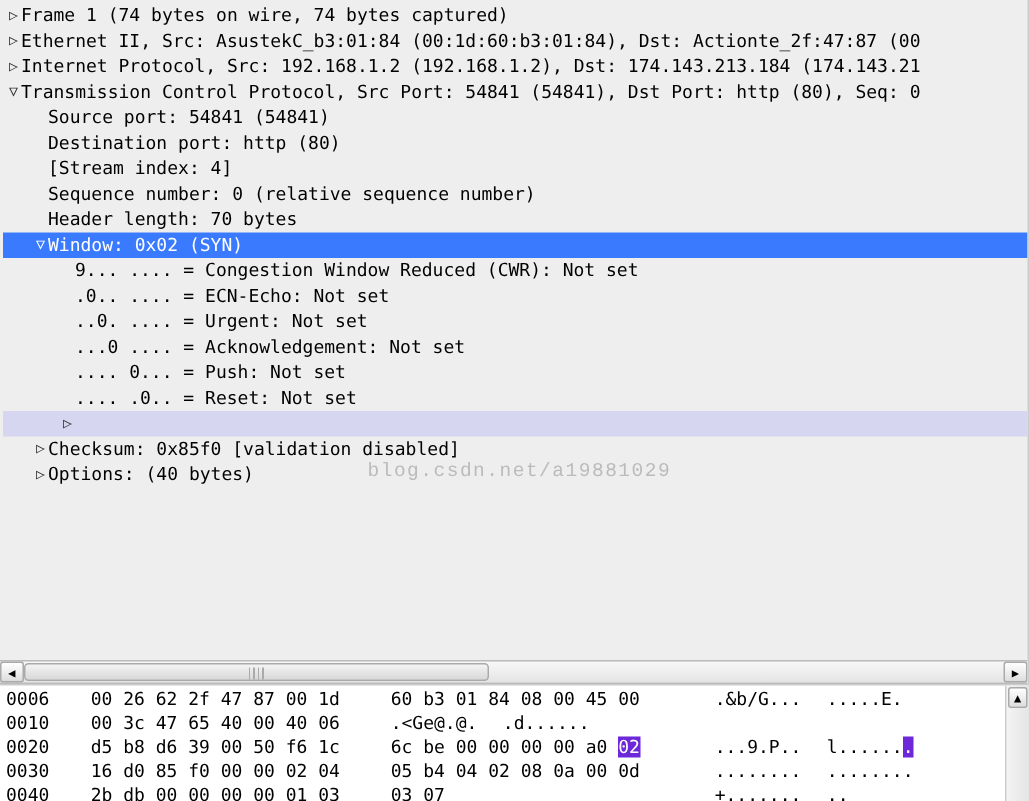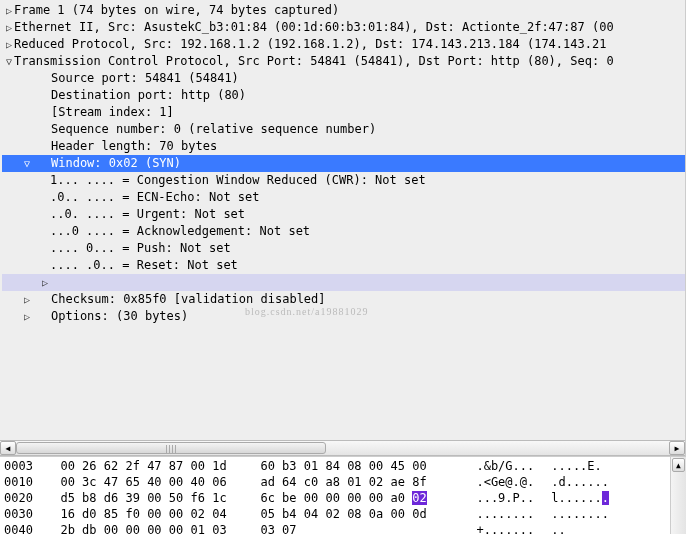--- a/index.html
+++ b/index.html
@@ -33,21 +33,21 @@
   }
   .arrow {
     display: inline-block;
     width: 10px;
     text-align: center;
     font-size: 10px;
     color: #333;
     cursor: pointer;
   }
   .indent0 { padding-left: 2px; }
-  .indent1 { padding-left: 20px; gap: 19px; }
+  .indent1 { padding-left: 20px; }
   .indent2 { padding-left: 38px; }
   .sel-blue {
     background: #3a7aff;
     color: #fff;
   }
   .sel-lav {
     background: #d6d6f0;
   }
   .sbar {
     height: 16px;
@@ -134,22 +134,22 @@
     display:flex;align-items:center;justify-content:center;
     cursor:pointer;
     border-radius:2px;
     margin:1px;
   }
   .vscroll .track { flex:1; }
   .watermark {
     position: absolute;
     left: 245px;
     top: 306px;
-    font-family: Liberation Serif, serif;
-    font-size: 10px;
+    font-family: Liberation Mono, monospace;
+    font-size: 13px;
     letter-spacing: 1px;
     color: #bbb;
     pointer-events: none;
   }
 </style>
 </head>
 <body>
 
 <div class="pane-top">
   <div class="tree">
@@ -157,56 +157,56 @@
     <div class="row indent0">
       <span class="arrow">▷</span>
       <span>Frame 1 (74 bytes on wire, 74 bytes captured)</span>
     </div>
     <div class="row indent0">
       <span class="arrow">▷</span>
       <span>Ethernet II, Src: AsustekC_b3:01:84 (00:1d:60:b3:01:84), Dst: Actionte_2f:47:87 (00</span>
     </div>
     <div class="row indent0">
       <span class="arrow">▷</span>
-      <span>Reduced Protocol, Src: 192.168.1.2 (192.168.1.2), Dst: 174.143.213.184 (174.143.21</span>
+      <span>Internet Protocol, Src: 192.168.1.2 (192.168.1.2), Dst: 174.143.213.184 (174.143.21</span>
     </div>
     <div class="row indent0">
       <span class="arrow">▽</span>
       <span>Transmission Control Protocol, Src Port: 54841 (54841), Dst Port: http (80), Seq: 0</span>
     </div>
 
     <div class="row indent1">
       <span class="arrow">&nbsp;</span>
       <span>Source port: 54841 (54841)</span>
     </div>
     <div class="row indent1">
       <span class="arrow">&nbsp;</span>
       <span>Destination port: http (80)</span>
     </div>
     <div class="row indent1">
       <span class="arrow">&nbsp;</span>
-      <span>[Stream index: 1]</span>
+      <span>[Stream index: 4]</span>
     </div>
     <div class="row indent1">
       <span class="arrow">&nbsp;</span>
       <span>Sequence number: 0    (relative sequence number)</span>
     </div>
     <div class="row indent1">
       <span class="arrow">&nbsp;</span>
       <span>Header length: 70 bytes</span>
     </div>
 
     <div class="row indent1 sel-blue">
       <span class="arrow" style="color:#fff">▽</span>
       <span>Window: 0x02 (SYN)</span>
     </div>
 
     <div class="row indent2">
       <span class="arrow">&nbsp;</span>
-      <span>1... .... = Congestion Window Reduced (CWR): Not set</span>
+      <span>9... .... = Congestion Window Reduced (CWR): Not set</span>
     </div>
     <div class="row indent2">
       <span class="arrow">&nbsp;</span>
       <span>.0.. .... = ECN-Echo: Not set</span>
     </div>
     <div class="row indent2">
       <span class="arrow">&nbsp;</span>
       <span>..0. .... = Urgent: Not set</span>
     </div>
     <div class="row indent2">
@@ -224,40 +224,40 @@
     <div class="row indent2 sel-lav">
       <span class="arrow">▷</span>
     </div>
 
     <div class="row indent1">
       <span class="arrow">▷</span>
       <span>Checksum: 0x85f0 [validation disabled]</span>
     </div>
     <div class="row indent1">
       <span class="arrow">▷</span>
-      <span>Options: (30 bytes)</span>
+      <span>Options: (40 bytes)</span>
     </div>
 
   </div>
 
   <div class="watermark">blog.csdn.net/a19881029</div>
 
   <div class="sbar" style="position:absolute;left:0;right:0;bottom:0">
     <div class="btn">◀</div>
     <div class="track">
       <div class="thumb"></div>
     </div>
     <div class="btn">▶</div>
   </div>
 </div>
 
 <div class="pane-bot">
   <div id="hexrows">
-      <div class="hexrow"><span class="hex-off">0003</span><span class="hex-bytes1">  00 26 62 2f 47 87 00 1d</span><span class="hex-bytes2">  60 b3 01 84 08 00 45 00</span><span class="hex-ascii1">  .&amp;b/G...</span><span class="hex-ascii2"> .....E.</span></div>
-      <div class="hexrow"><span class="hex-off">0010</span><span class="hex-bytes1">  00 3c 47 65 40 00 40 06</span><span class="hex-bytes2">  ad 64 c0 a8 01 02 ae 8f</span><span class="hex-ascii1">  .&lt;Ge@.@.</span><span class="hex-ascii2"> .d......</span></div>
+      <div class="hexrow"><span class="hex-off">0006</span><span class="hex-bytes1">  00 26 62 2f 47 87 00 1d</span><span class="hex-bytes2">  60 b3 01 84 08 00 45 00</span><span class="hex-ascii1">  .&amp;b/G...</span><span class="hex-ascii2"> .....E.</span></div>
+      <div class="hexrow"><span class="hex-off">0010</span><span class="hex-bytes1">  00 3c 47 65 40 00 40 06</span><span class="hex-ascii1">  .&lt;Ge@.@.</span><span class="hex-ascii2"> .d......</span></div>
       <div class="hexrow"><span class="hex-off">0020</span><span class="hex-bytes1">  d5 b8 d6 39 00 50 f6 1c</span><span class="hex-bytes2">  6c be 00 00 00 00 a0 <span class="hl">02</span></span><span class="hex-ascii1">  ...9.P..</span><span class="hex-ascii2"> l......<span class="hl">.</span></span></div>
       <div class="hexrow"><span class="hex-off">0030</span><span class="hex-bytes1">  16 d0 85 f0 00 00 02 04</span><span class="hex-bytes2">  05 b4 04 02 08 0a 00 0d</span><span class="hex-ascii1">  ........</span><span class="hex-ascii2"> ........</span></div>
       <div class="hexrow"><span class="hex-off">0040</span><span class="hex-bytes1">  2b db 00 00 00 00 01 03</span><span class="hex-bytes2">  03 07</span><span class="hex-ascii1">  +.......</span><span class="hex-ascii2"> ..</span></div>
     </div>
 
   <div class="vscroll">
     <div class="btn">▲</div>
     <div class="track"></div>
 
   </div>

